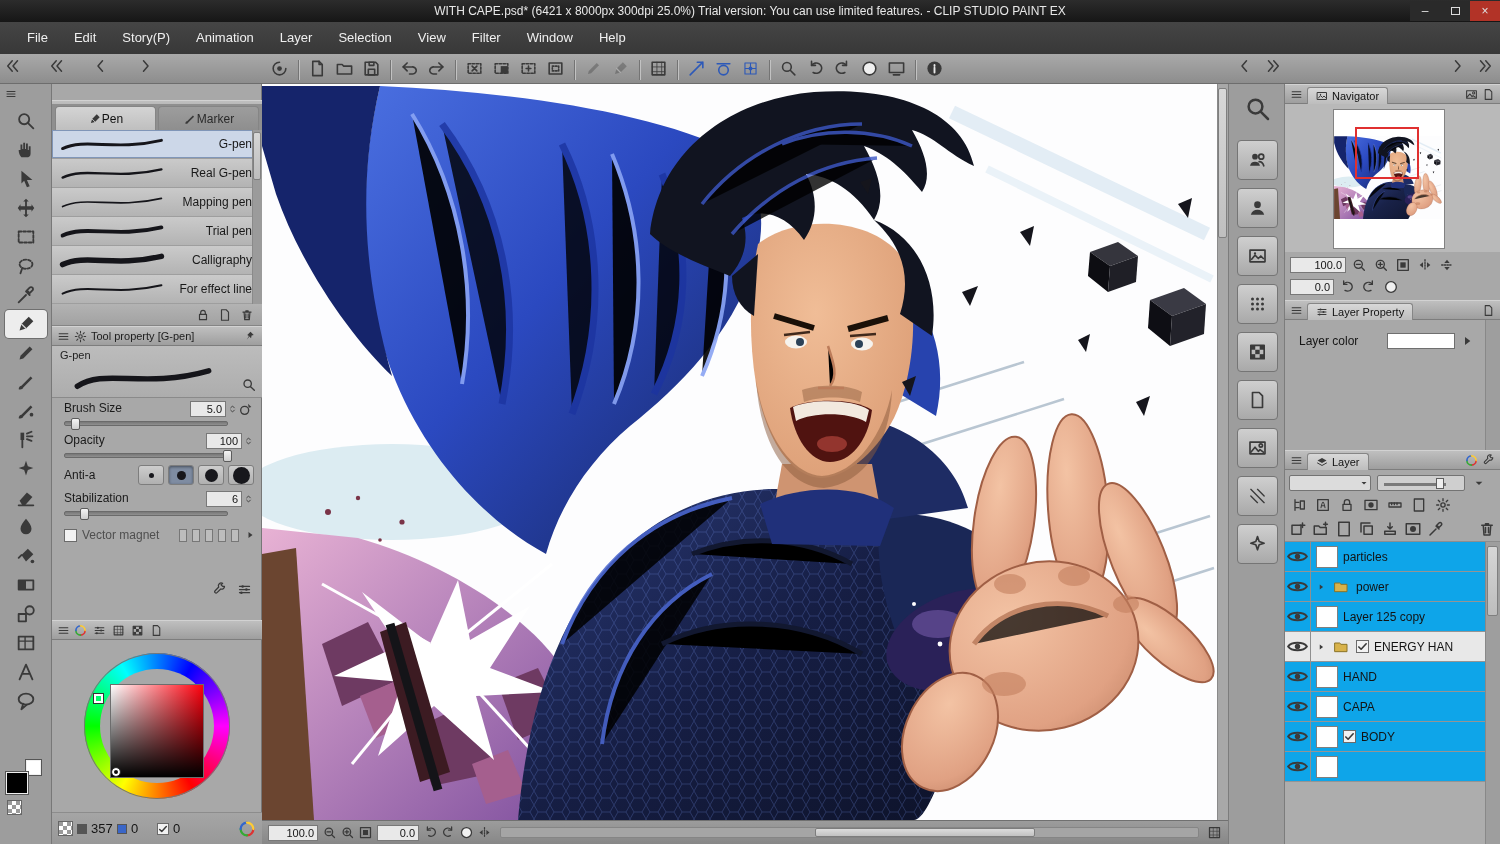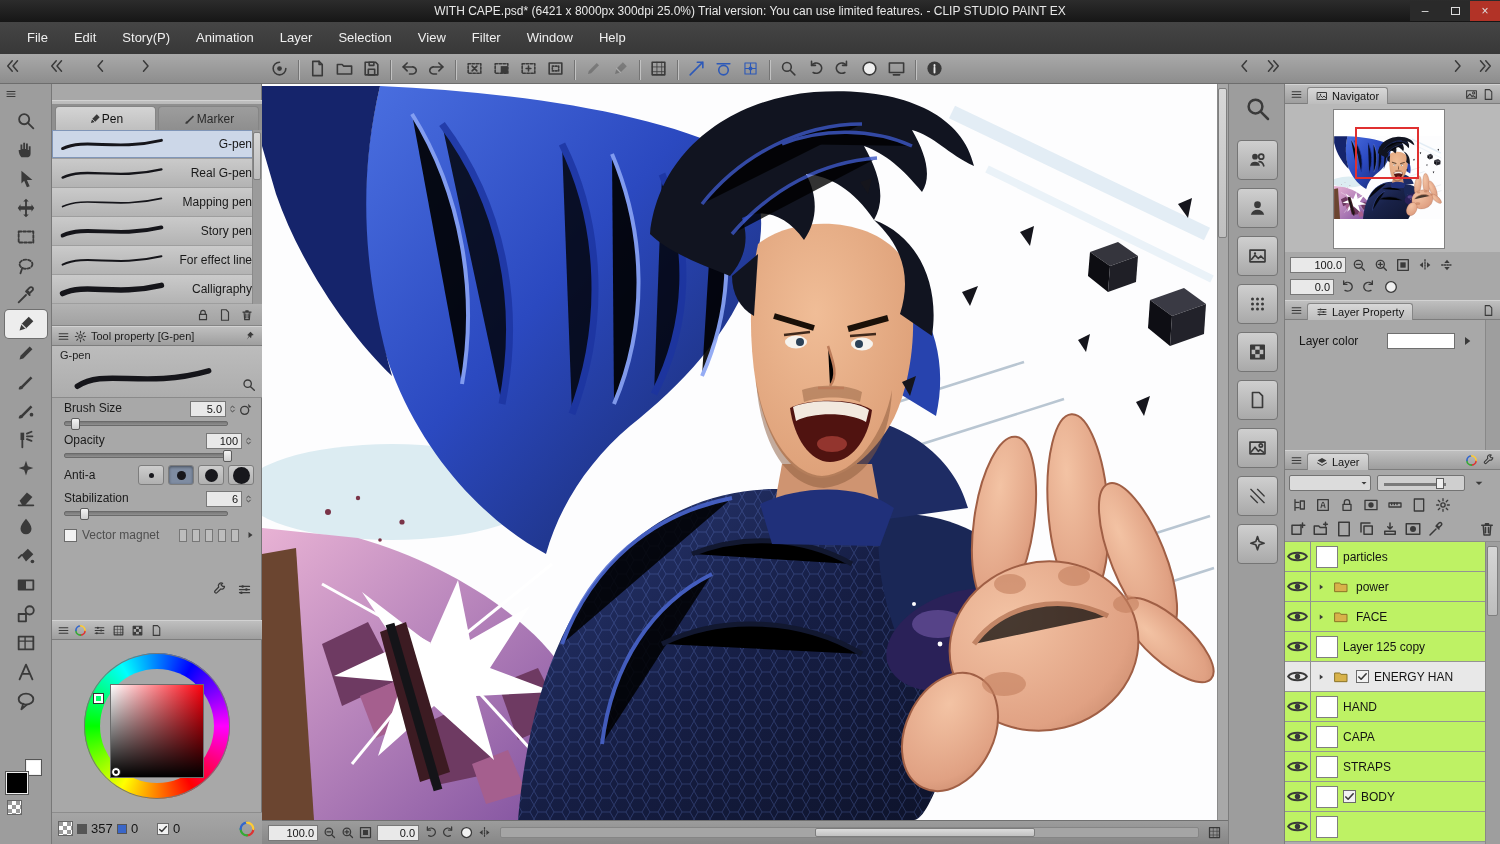--- a/index.html
+++ b/index.html
@@ -114,21 +114,21 @@
 .combo .ic{width:12px;height:12px}
 #lt-opac{position:relative;width:88px;height:16px;background:#cfcfcf;border:1px solid #737373;border-radius:2px}
 #lt-opac .groove{position:absolute;left:6px;top:7px;width:62px;height:3px;background:#7a7a7a}
 #lt-opac .knob{position:absolute;left:58px;top:2px;width:8px;height:11px;background:#efefef;border:1px solid #5e5e5e}
 #lt-row2{position:absolute;left:0;top:410px;width:215px;height:22px;display:flex;align-items:center;gap:8px;padding:0 6px}
 #lt-row2 .ic{width:16px;height:16px}
 #lt-row3{position:absolute;left:0;top:432px;width:215px;height:26px;display:flex;align-items:center;gap:5px;padding:0 4px;border-bottom:1px solid #8d8d8d}
 #lt-row3 .ic{width:18px;height:18px}
 #lt-row3 .push{margin-left:auto}
 #layer-list{position:absolute;left:0;top:458px;width:200px;height:302px;overflow:hidden;background:#adadad}
-.lrow{display:flex;align-items:stretch;height:30px;border-bottom:1px solid #949494;background:#bef264}
+.lrow{display:flex;align-items:stretch;height:30px;border-bottom:1px solid #949494;background:#0ea5e9}
 .lrow.sel{background:#e8e8e8}
 .leye{width:26px;border-right:1px solid #8f8f8f;display:flex;align-items:center;justify-content:center;flex:none}
 .lcontent{flex:1;display:flex;align-items:center;gap:5px;padding:0 5px;overflow:hidden}
 .lthumb{width:22px;height:22px;background:#fff;border:1px solid #7f7f7f;flex:none}
 .lname{font-size:12px;color:#131313;white-space:nowrap}
 .larrow{width:10px;height:10px;flex:none}
 .lfolder{width:20px;height:16px;flex:none}
 #ll-scroll{position:absolute;left:200px;top:458px;width:15px;height:302px;background:#9e9e9e;border-left:1px solid #888}
 #ll-thumbbar{position:absolute;left:202px;top:462px;width:11px;height:70px;background:linear-gradient(#d6d6d6,#bdbdbd);border:1px solid #7f7f7f;border-radius:2px}
 #lp-scroll{position:absolute;left:200px;top:236px;width:15px;height:130px;background:#9e9e9e;border-left:1px solid #888}
@@ -707,33 +707,33 @@
         <div class="strow">
      <svg class="ststroke" viewBox="0 0 118 24">
             <path d="M5 17C30 5 62 20 113 8" fill="none" stroke="#15151a" stroke-width="1.8" stroke-linecap="round"></path>
           </svg>
      <span class="stname">Mapping pen</span>
         </div>
         <div class="strow">
      <svg class="ststroke" viewBox="0 0 118 24">
             <path d="M5 17C30 5 62 20 113 8" fill="none" stroke="#15151a" stroke-width="4.2" stroke-linecap="round"></path>
           </svg>
-     <span class="stname">Story pen</span>
+     <span class="stname">Trial pen</span>
+        </div>
+        <div class="strow">
+     <svg class="ststroke" viewBox="0 0 118 24">
+            <path d="M5 17C30 5 62 20 113 8" fill="none" stroke="#15151a" stroke-width="6" stroke-linecap="round"></path>
+          </svg>
+     <span class="stname">Calligraphy</span>
         </div>
         <div class="strow">
      <svg class="ststroke" viewBox="0 0 118 24">
             <path d="M5 17C30 5 62 20 113 8" fill="none" stroke="#15151a" stroke-width="2.2" stroke-linecap="round"></path>
           </svg>
      <span class="stname">For effect line</span>
-        </div>
-        <div class="strow">
-     <svg class="ststroke" viewBox="0 0 118 24">
-            <path d="M5 17C30 5 62 20 113 8" fill="none" stroke="#15151a" stroke-width="6" stroke-linecap="round"></path>
-          </svg>
-     <span class="stname">Calligraphy</span>
         </div>
       </div>
     <div id="st-scroll"></div>
     <div id="st-thumb"></div>
     <div id="st-foot">
         <span class="ic">
           <svg class="ig" viewBox="0 0 24 24">
             <rect x="6" y="11" width="12" height="9"></rect>
             <path d="M8 11V8a4 4 0 018 0v3"></path>
           </svg>
@@ -1401,41 +1401,20 @@
               <svg class="ig" viewBox="0 0 24 24">
                 <path d="M9 6l8 6-8 6z" fill="#3a3a3a" stroke="none"></path>
               </svg>
             </span>
        <span class="ic lfolder">
               <svg class="ig" viewBox="0 0 24 24">
                 <path d="M3 6h7l2 2h9v11H3z" fill="#d8b24a" stroke="#8a7326" stroke-width="1.5"></path>
               </svg>
             </span>
             <span class="lname">power</span>
-          </span>
-     </div>
-        <div class="lrow">
-       <span class="leye">
-            <svg class="ig" viewBox="0 0 24 24">
-              <path d="M3 12c3.2-4.8 14.8-4.8 18 0-3.2 4.8-14.8 4.8-18 0z"></path>
-              <circle cx="12" cy="12" r="2.6" fill="#3a3a3a" stroke="none"></circle>
-            </svg>
-          </span>
-       <span class="lcontent">
-            <span class="ic larrow">
-              <svg class="ig" viewBox="0 0 24 24">
-                <path d="M9 6l8 6-8 6z" fill="#3a3a3a" stroke="none"></path>
-              </svg>
-            </span>
-       <span class="ic lfolder">
-              <svg class="ig" viewBox="0 0 24 24">
-                <path d="M3 6h7l2 2h9v11H3z" fill="#d8b24a" stroke="#8a7326" stroke-width="1.5"></path>
-              </svg>
-            </span>
-            <span class="lname">FACE</span>
           </span>
      </div>
         <div class="lrow">
        <span class="leye">
             <svg class="ig" viewBox="0 0 24 24">
               <path d="M3 12c3.2-4.8 14.8-4.8 18 0-3.2 4.8-14.8 4.8-18 0z"></path>
               <circle cx="12" cy="12" r="2.6" fill="#3a3a3a" stroke="none"></circle>
             </svg>
           </span>
        <span class="lcontent">
@@ -1495,32 +1474,20 @@
      </div>
         <div class="lrow">
        <span class="leye">
             <svg class="ig" viewBox="0 0 24 24">
               <path d="M3 12c3.2-4.8 14.8-4.8 18 0-3.2 4.8-14.8 4.8-18 0z"></path>
               <circle cx="12" cy="12" r="2.6" fill="#3a3a3a" stroke="none"></circle>
             </svg>
           </span>
        <span class="lcontent">
             <span class="lthumb"></span>
-            <span class="lname">STRAPS</span>
-          </span>
-     </div>
-        <div class="lrow">
-       <span class="leye">
-            <svg class="ig" viewBox="0 0 24 24">
-              <path d="M3 12c3.2-4.8 14.8-4.8 18 0-3.2 4.8-14.8 4.8-18 0z"></path>
-              <circle cx="12" cy="12" r="2.6" fill="#3a3a3a" stroke="none"></circle>
-            </svg>
-          </span>
-       <span class="lcontent">
-            <span class="lthumb"></span>
             <span class="chk">
               <svg class="ig" viewBox="0 0 24 24">
                 <path d="M4 13l5 5L20 6" stroke-width="3.5"></path>
               </svg>
             </span>
             <span class="lname">BODY</span>
           </span>
      </div>
         <div class="lrow">
        <span class="leye">

